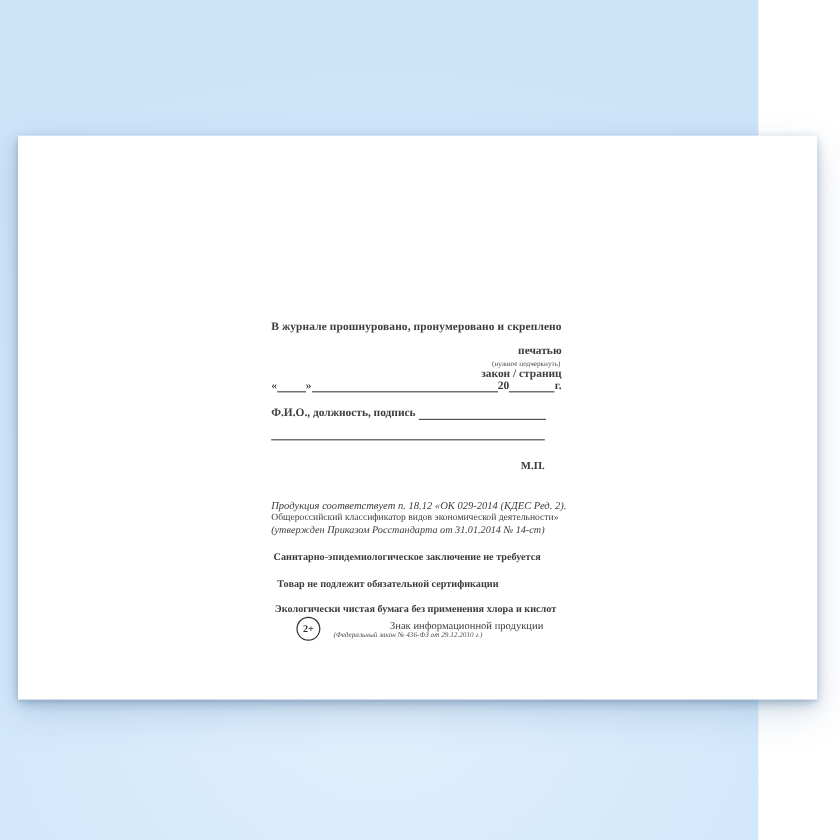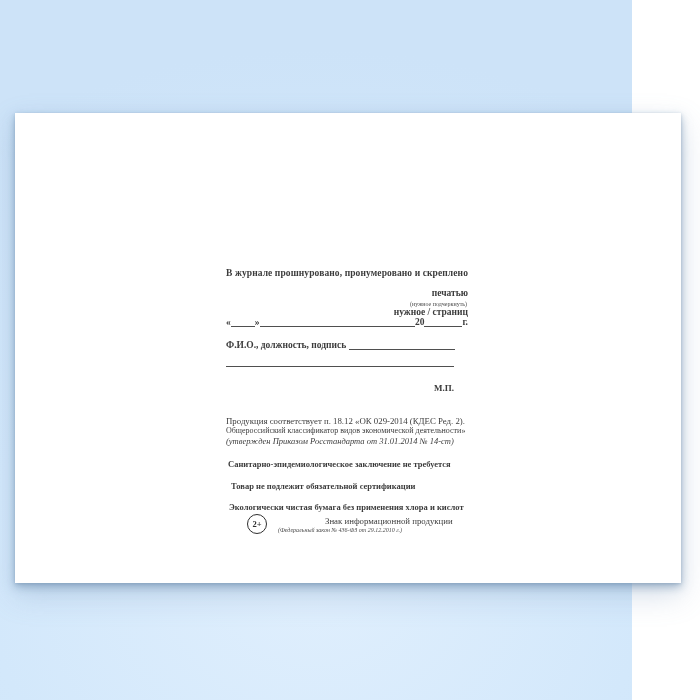--- a/index.html
+++ b/index.html
@@ -46,21 +46,21 @@
 
   .row-fio { top: 72px; padding-right: 13px; }
   .row-fio .fl { margin-left: 3px; }
 
   .sig-line { top: 98px; }
   .sig-line .bar { width: 228px; border-bottom: 1px solid #4f4f4f; height: 1px; }
 
   .mp { top: 115px; text-align: right; padding-right: 14px; font-size: 9px; font-weight: 600; }
 
   .para { top: 148px; }
-  .para .p1 { font-size: 8.8px; line-height: 10px; }
+  .para .p1 { font-size: 8.8px; line-height: 10px; font-style: italic; }
   .para .p2 { font-size: 8px;   line-height: 10px; }
   .para .p3 { font-size: 8.5px; line-height: 10px; font-style: italic; }
 
   .note { font-size: 8.5px; font-weight: 700; }
   .note-1 { top: 191px; padding-left: 2px; }
   .note-2 { top: 213px; padding-left: 5px; }
   .note-3 { top: 234px; padding-left: 3px; }
 
   .badge-row { top: 246px; display: flex; align-items: flex-start; padding-left: 21px; }
   .badge-circle {
@@ -79,21 +79,21 @@
 
 <div class="scene">
   <div class="sheet">
     <div class="content">
 
       <div class="line-top nowrap">В журнале прошнуровано, пронумеровано и скреплено</div>
 
       <div class="flexrow row-pechat">
         <span>печатью</span>
         <span class="fl grow"></span>
-        <span class="nowrap">нужное / страниц</span>
+        <span class="nowrap">закон / страниц</span>
       </div>
 
       <div class="hint nowrap">(нужное подчеркнуть)</div>
 
       <div class="flexrow row-date">
         <span>«</span>
         <span class="fl w24"></span>
         <span>»</span>
         <span class="fl grow"></span>
         <span>20</span>

